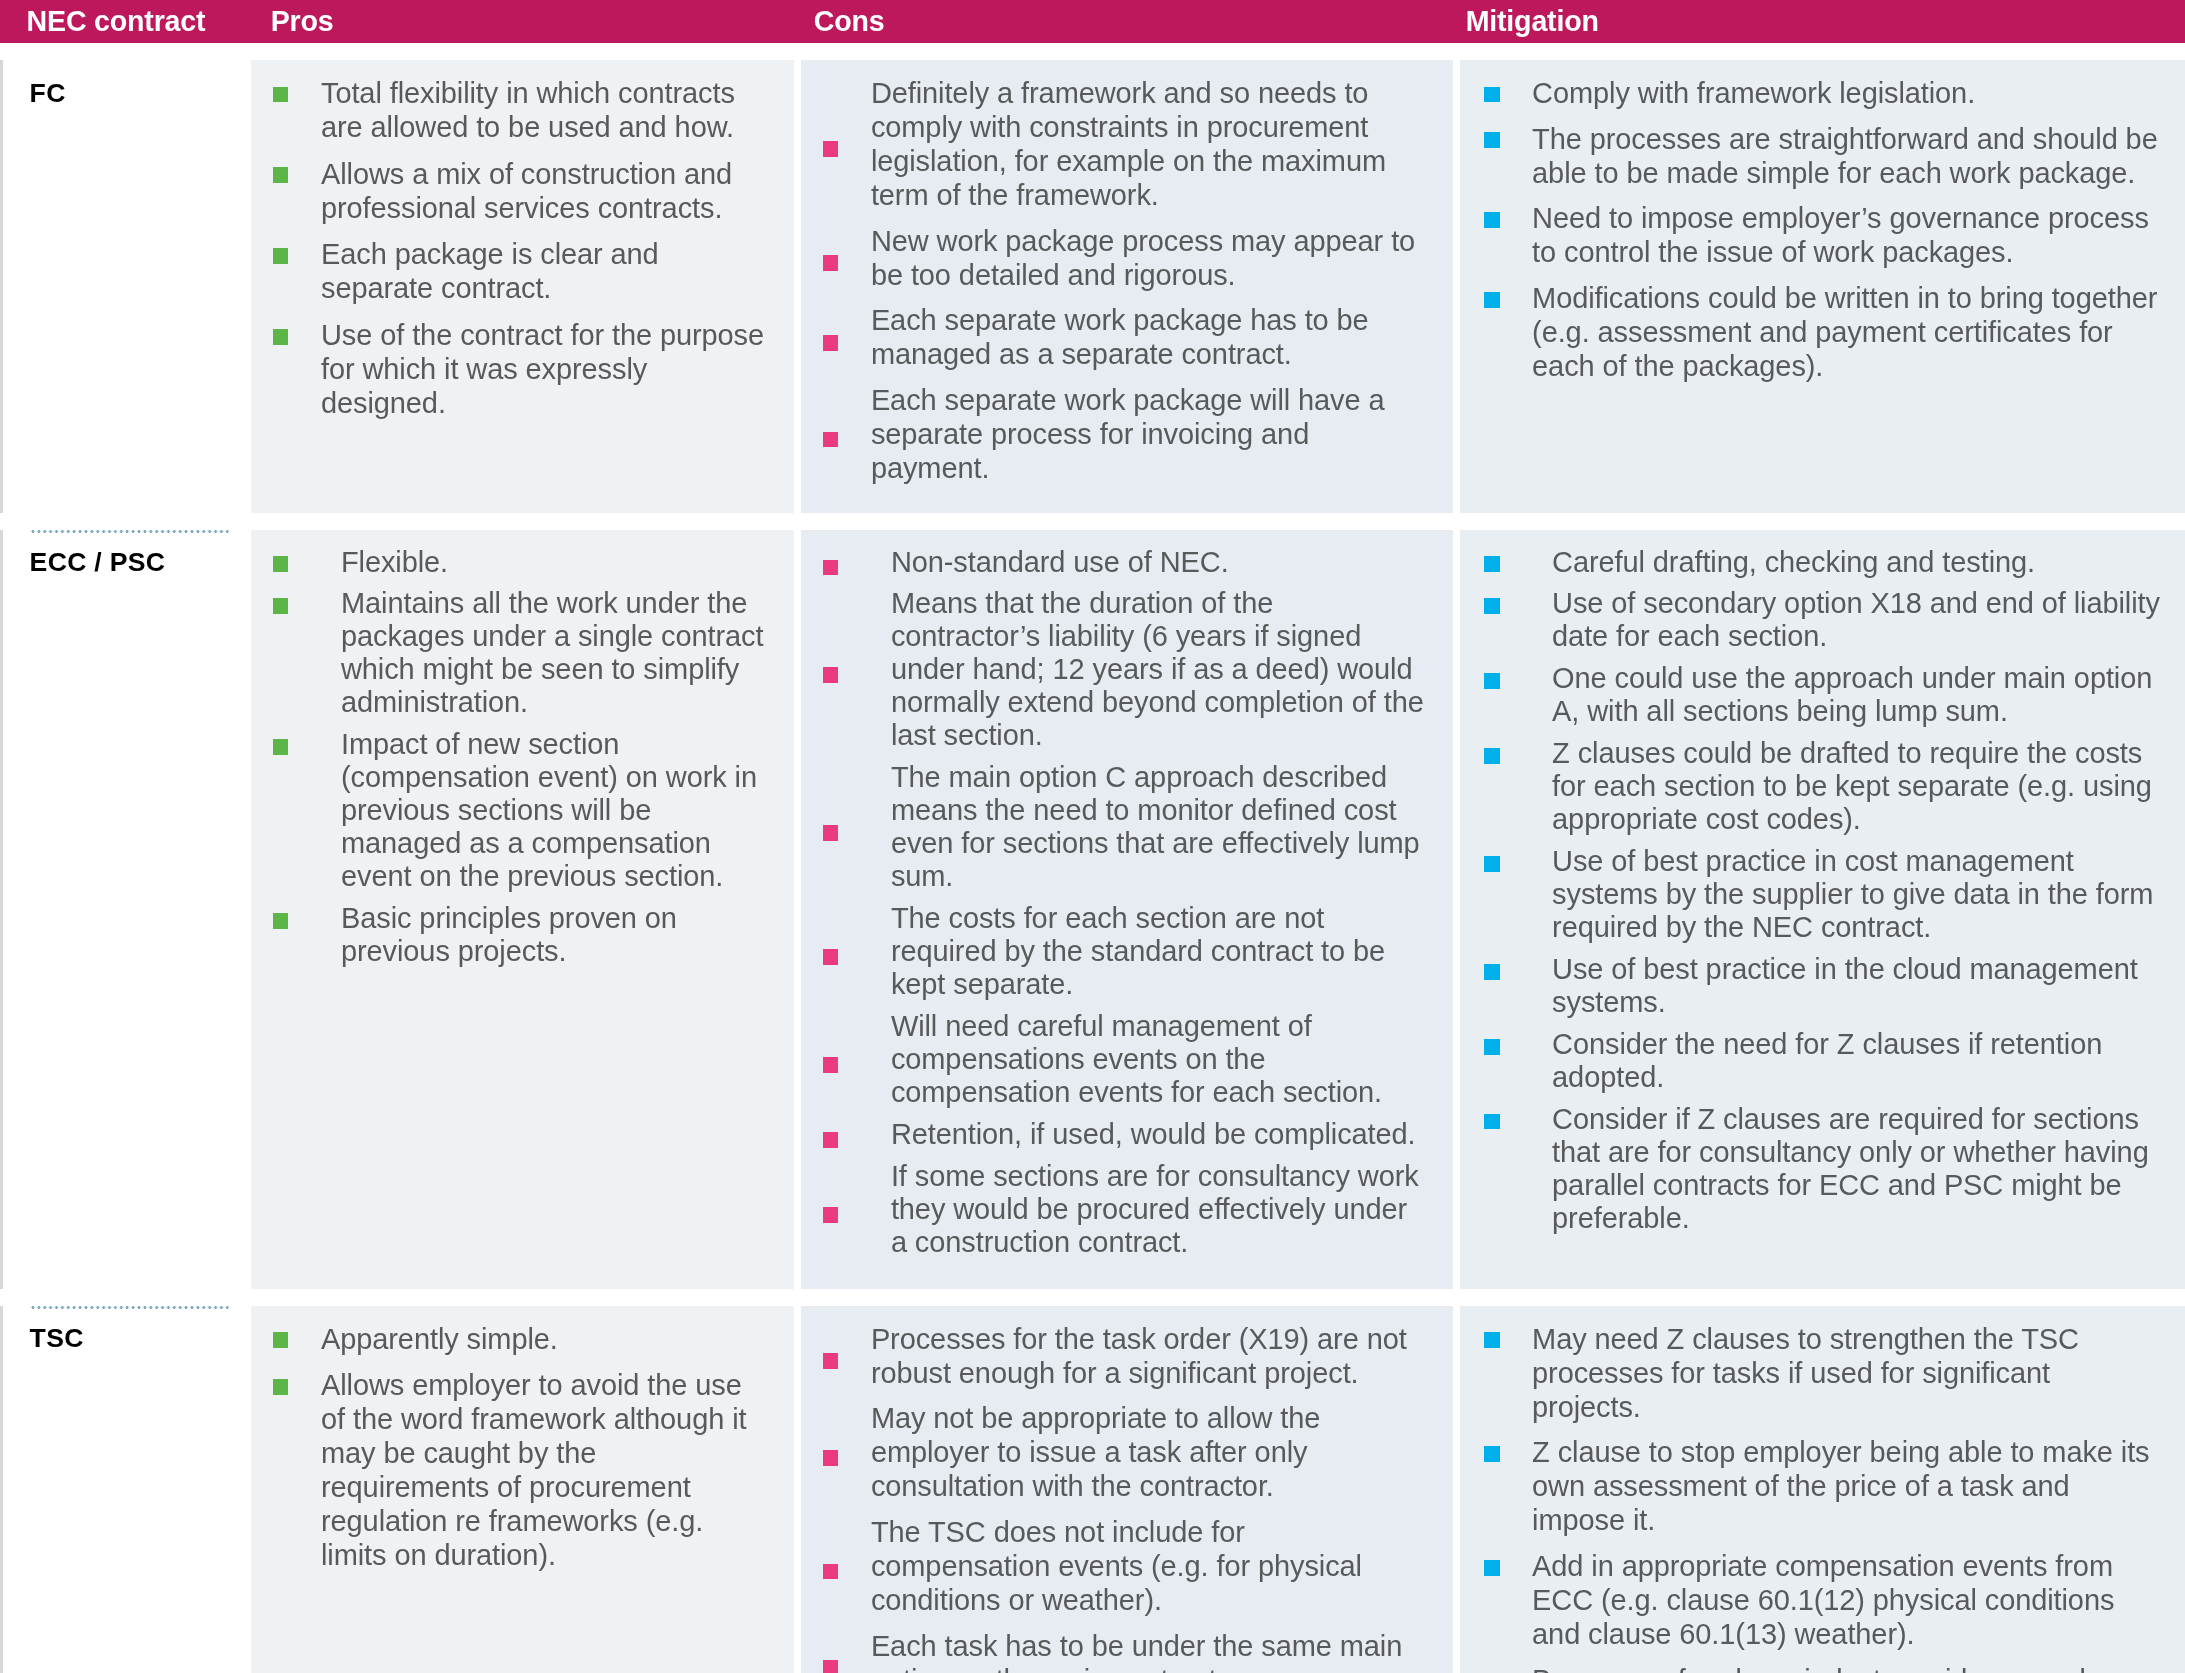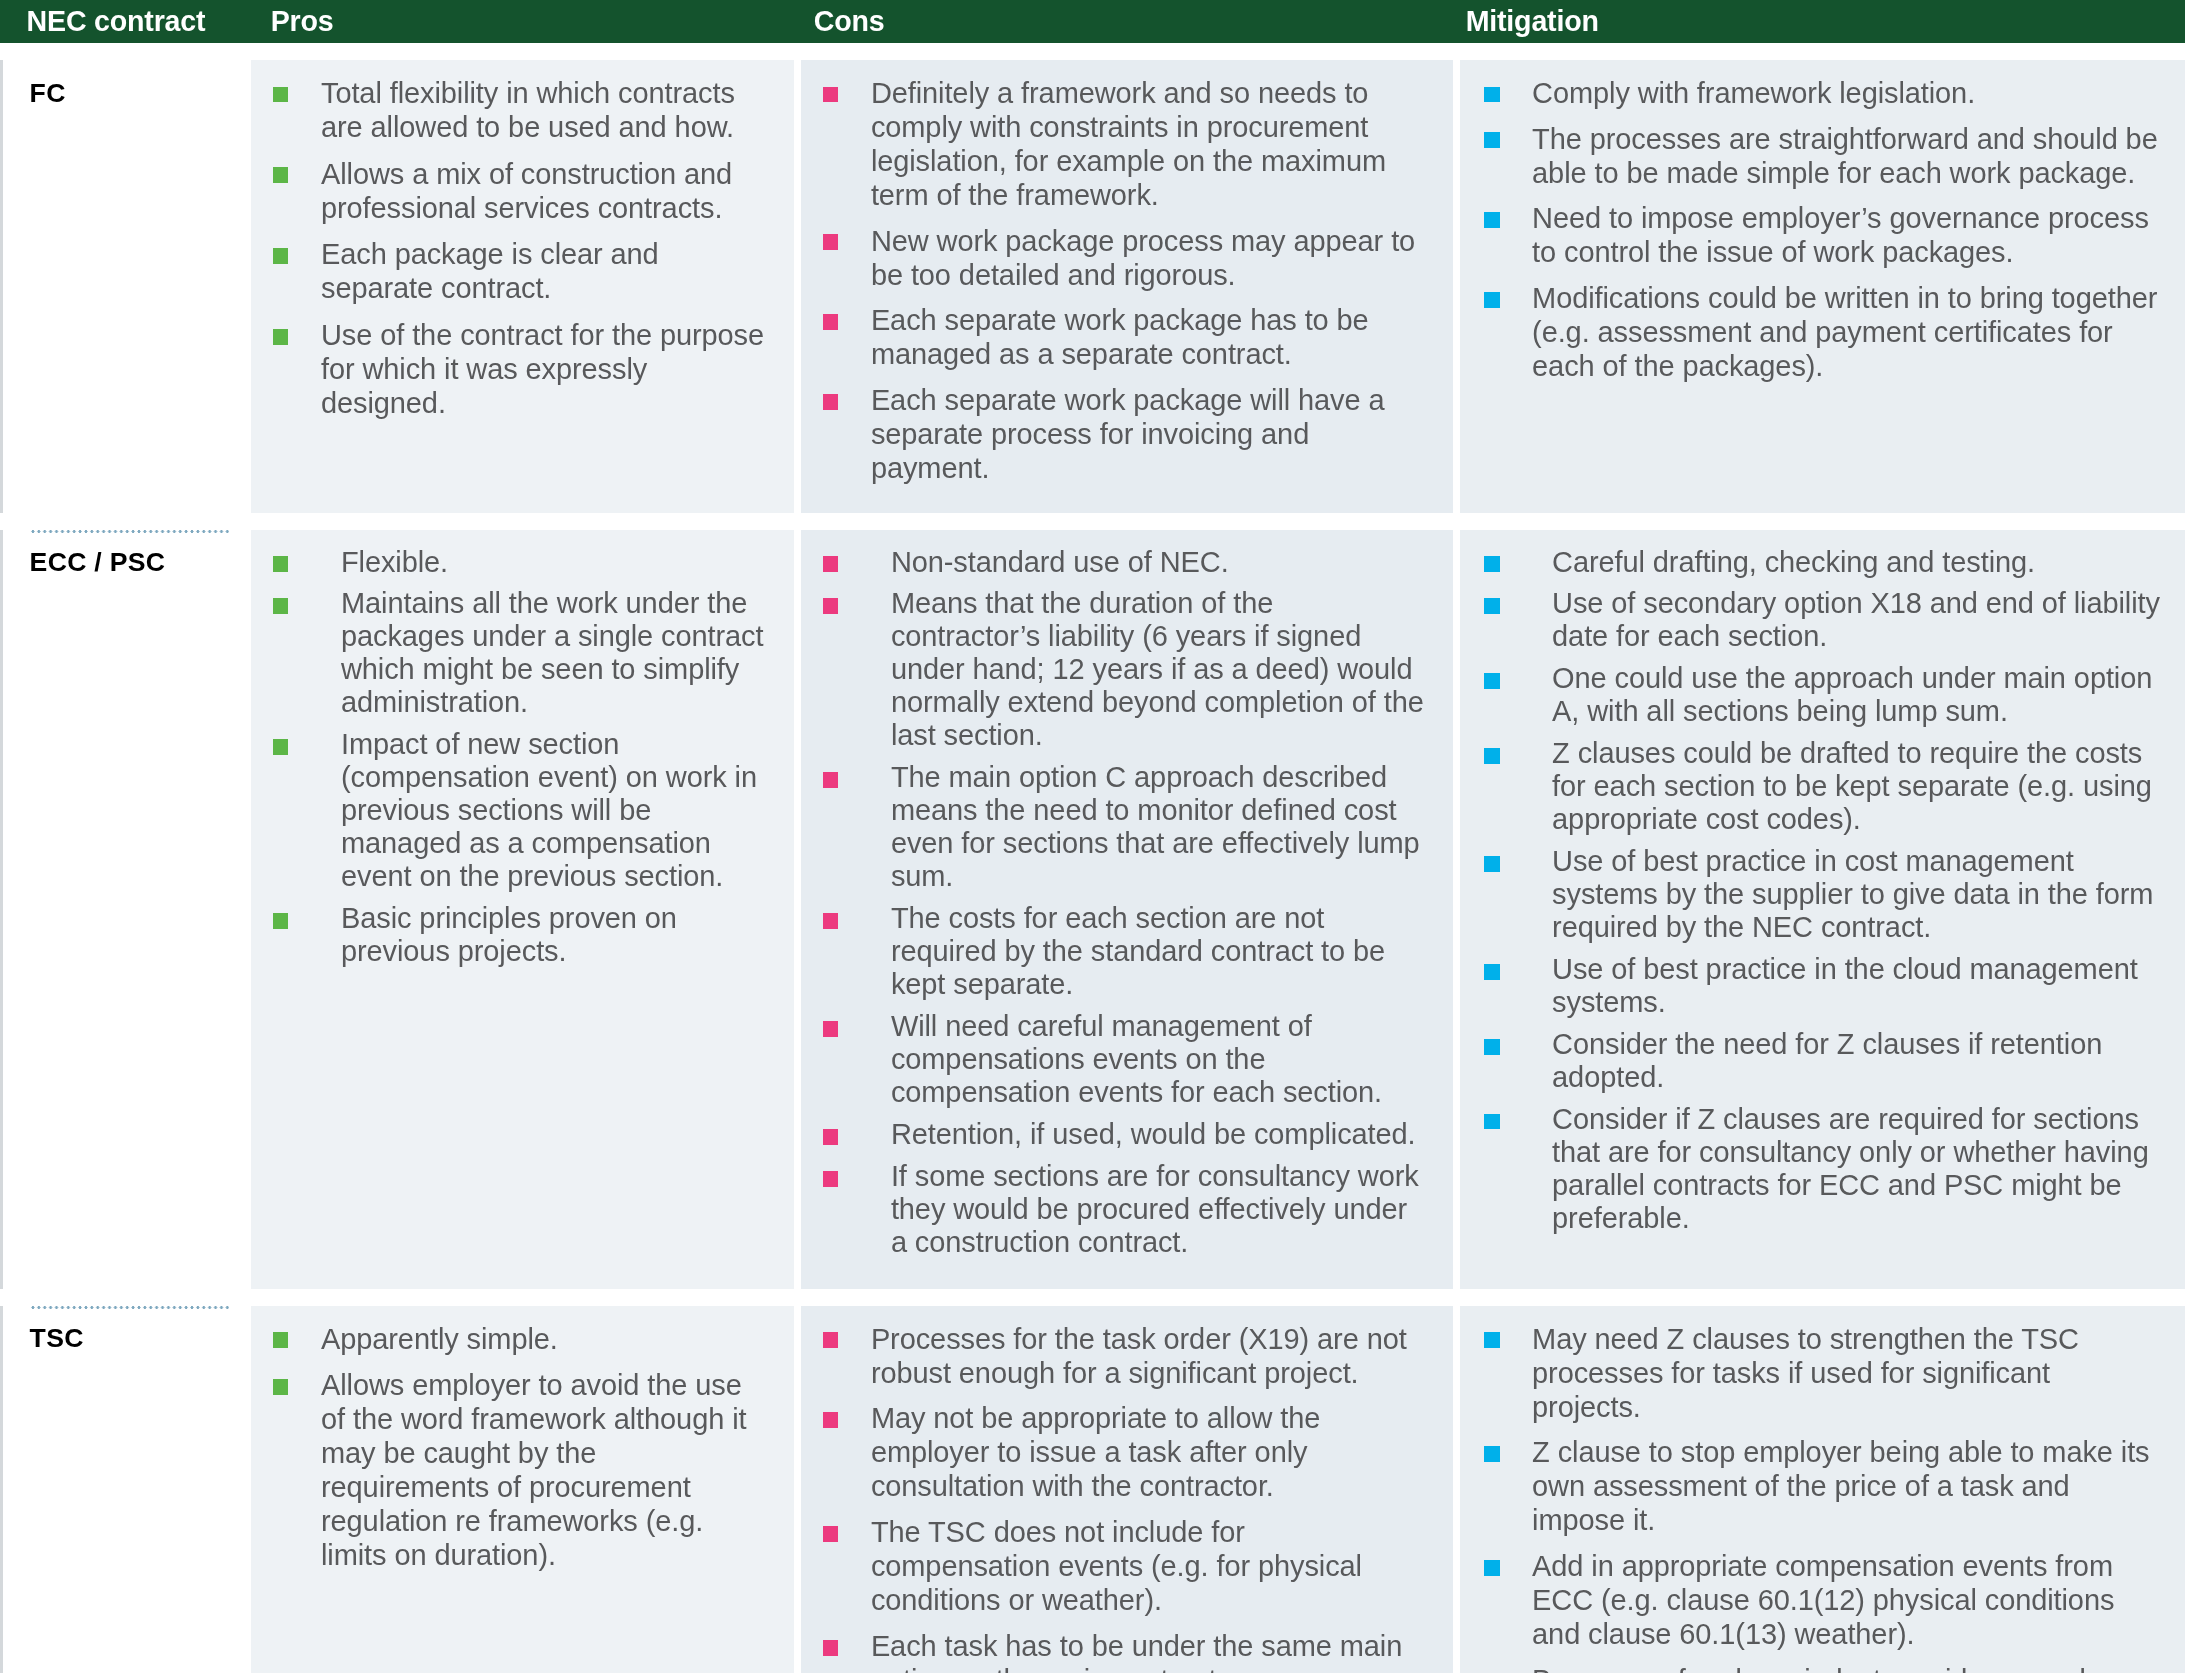--- a/index.html
+++ b/index.html
@@ -14,21 +14,21 @@
     height: 1674px;
     display: flex;
     flex-direction: column;
     background: #ffffff;
     overflow: hidden;
   }
 
   
   .thead {
     flex: 0 0 43px;
-    background: #14532d;
+    background: #be185d;
     display: flex;
     align-items: center;
     position: relative;
   }
   .thead .th {
     color: #ffffff;
     font-size: 28.6px;
     font-weight: bold;
     letter-spacing: -0.2px;
     white-space: nowrap;
@@ -112,21 +112,21 @@
   .bul-cyan  { background: #00b0ea; }
   .btext {
     padding-left: 32.5px;
     font-size: 29px;
     line-height: 34px;
     color: #58595b;
     letter-spacing: -0.1px;
   }
 
   .c-pros  ul.blist li .btext { padding-left: 32.5px; }
-  .c-cons  ul.blist li { margin-bottom: 11.8px; }
+  .c-cons  ul.blist li { margin-bottom: 11.8px; align-items: center; }
   .c-mitig ul.blist li { margin-bottom: 11.8px; }
   .c-pros  { padding-left: 0; }
   .pros-inner  { padding-left: 21.7px; }
   .cons-inner  { padding-left: 21.7px; }
   .mitig-inner { padding-left: 24px; }
 
   
   .dense ul.blist li { margin-bottom: 8.9px; gap: 20px; }
   .dense .btext { line-height: 33px; }
 </style>

